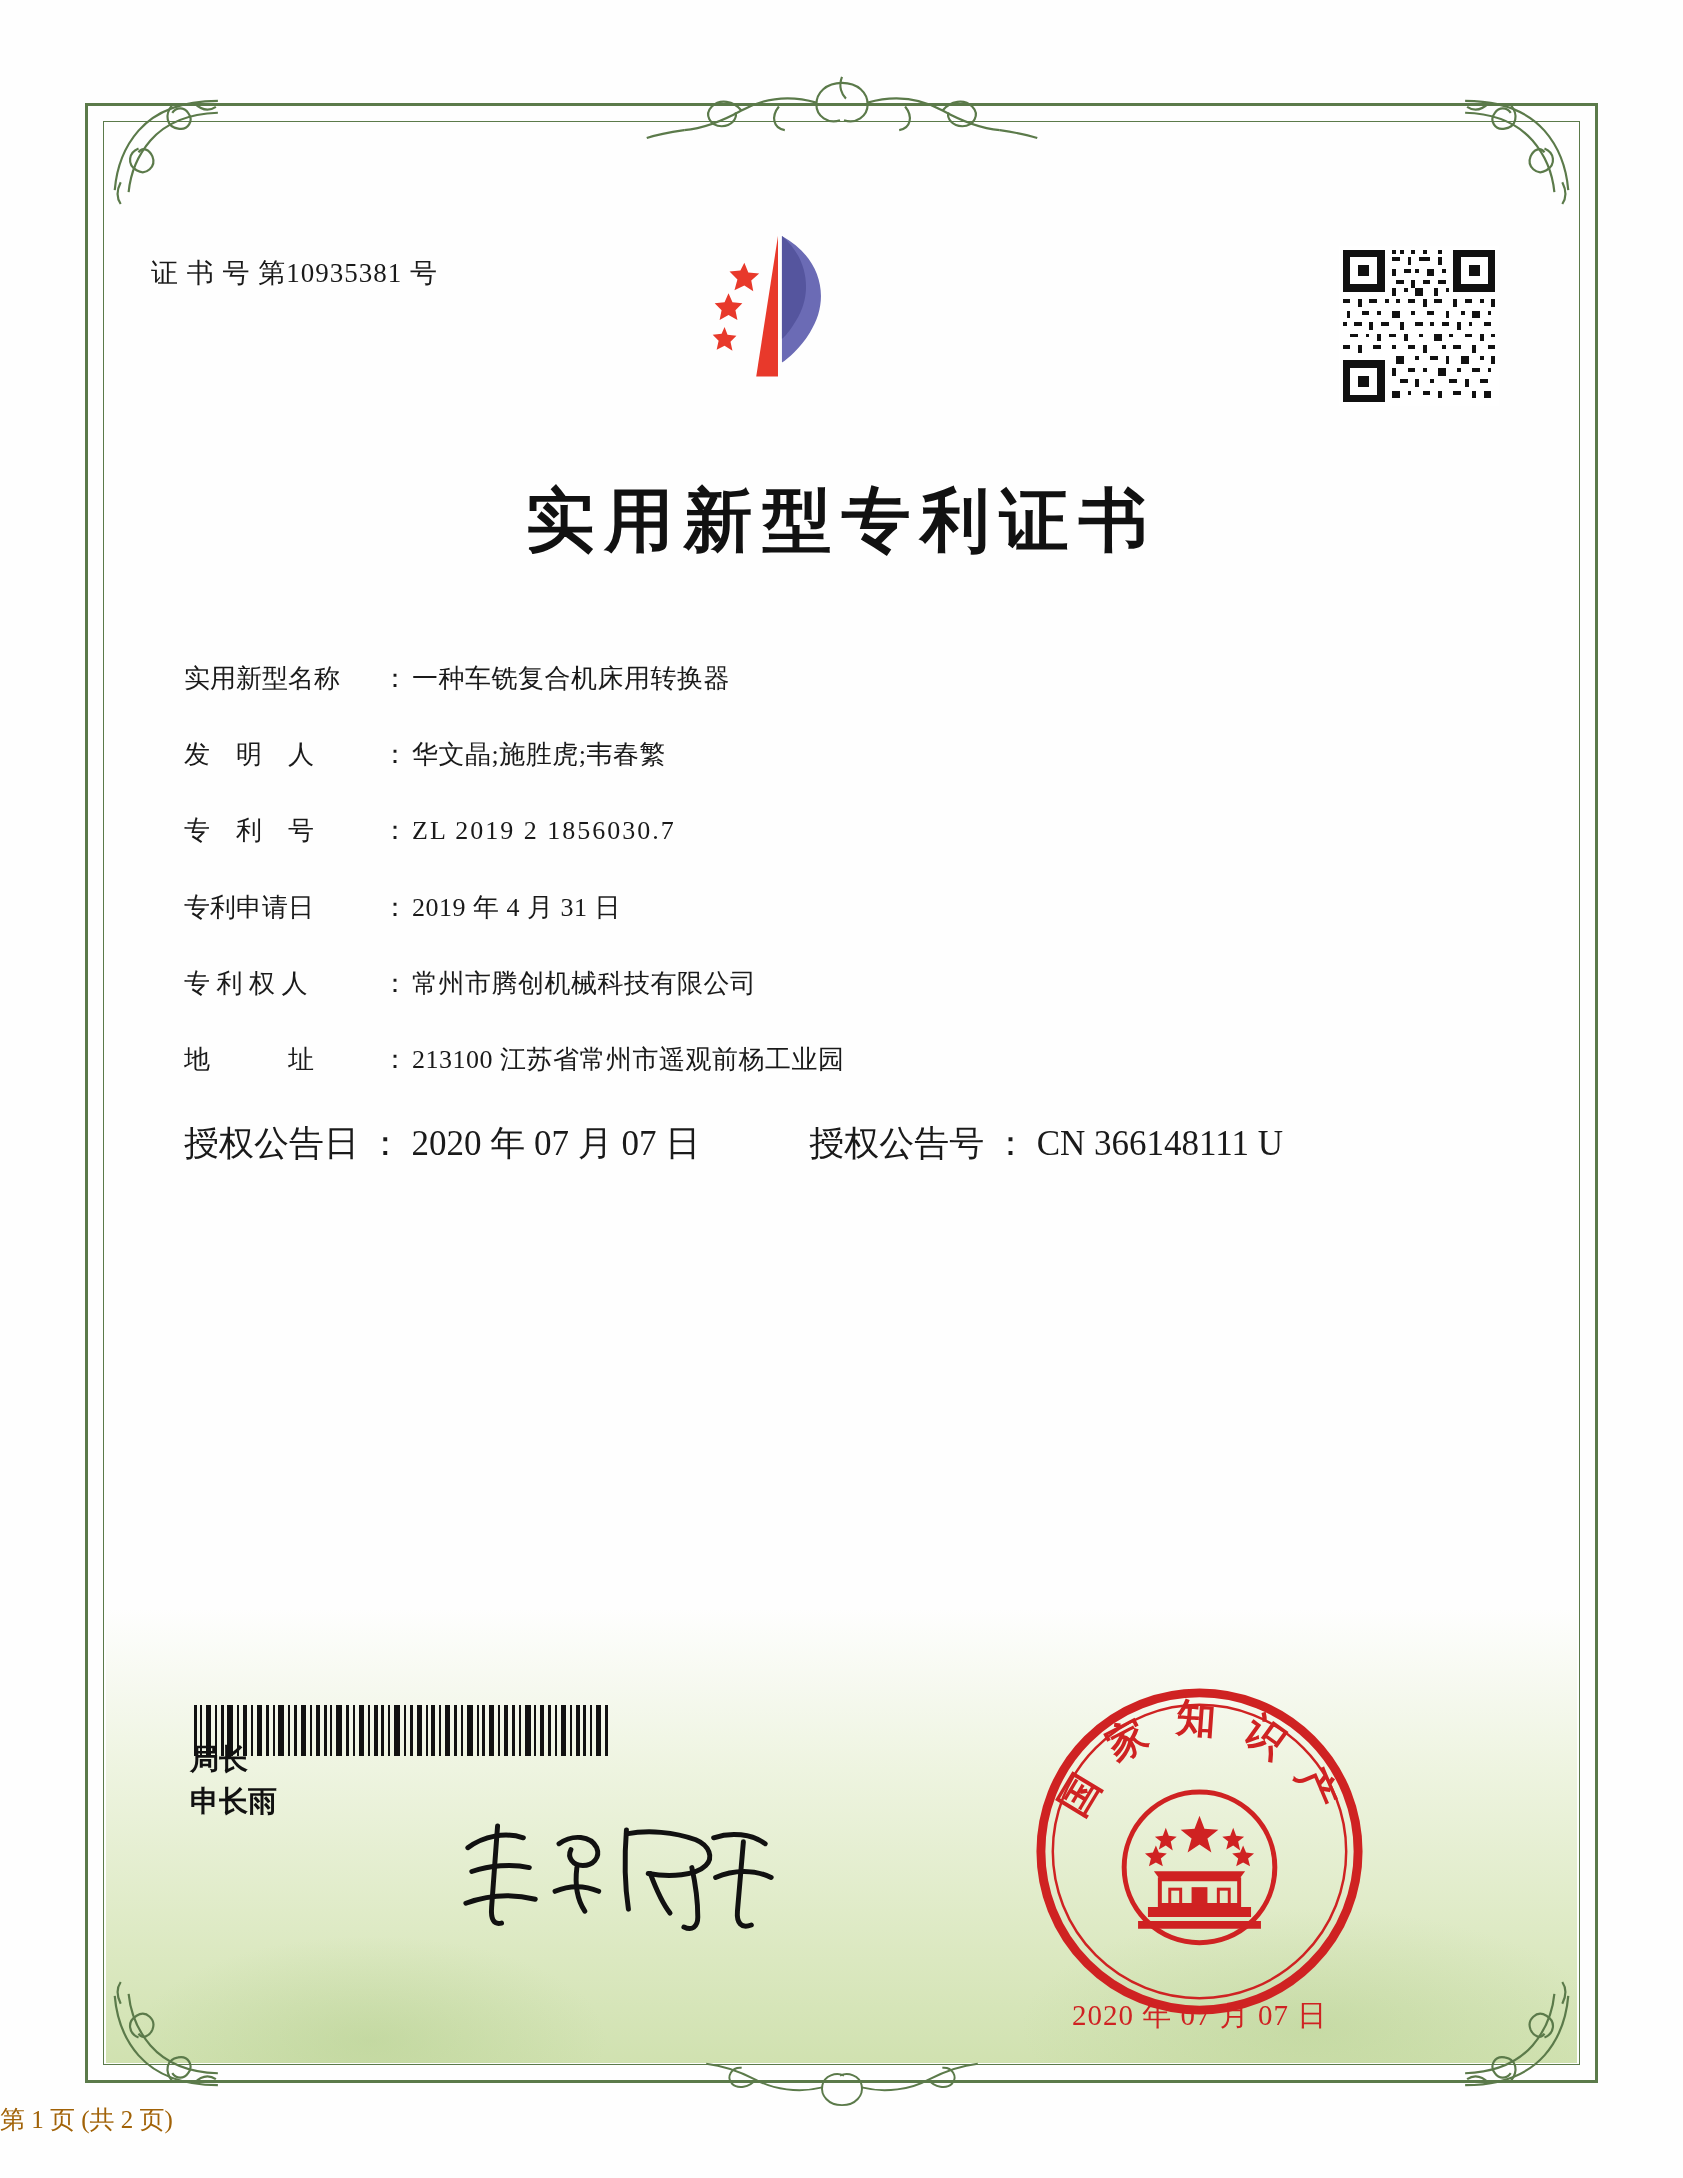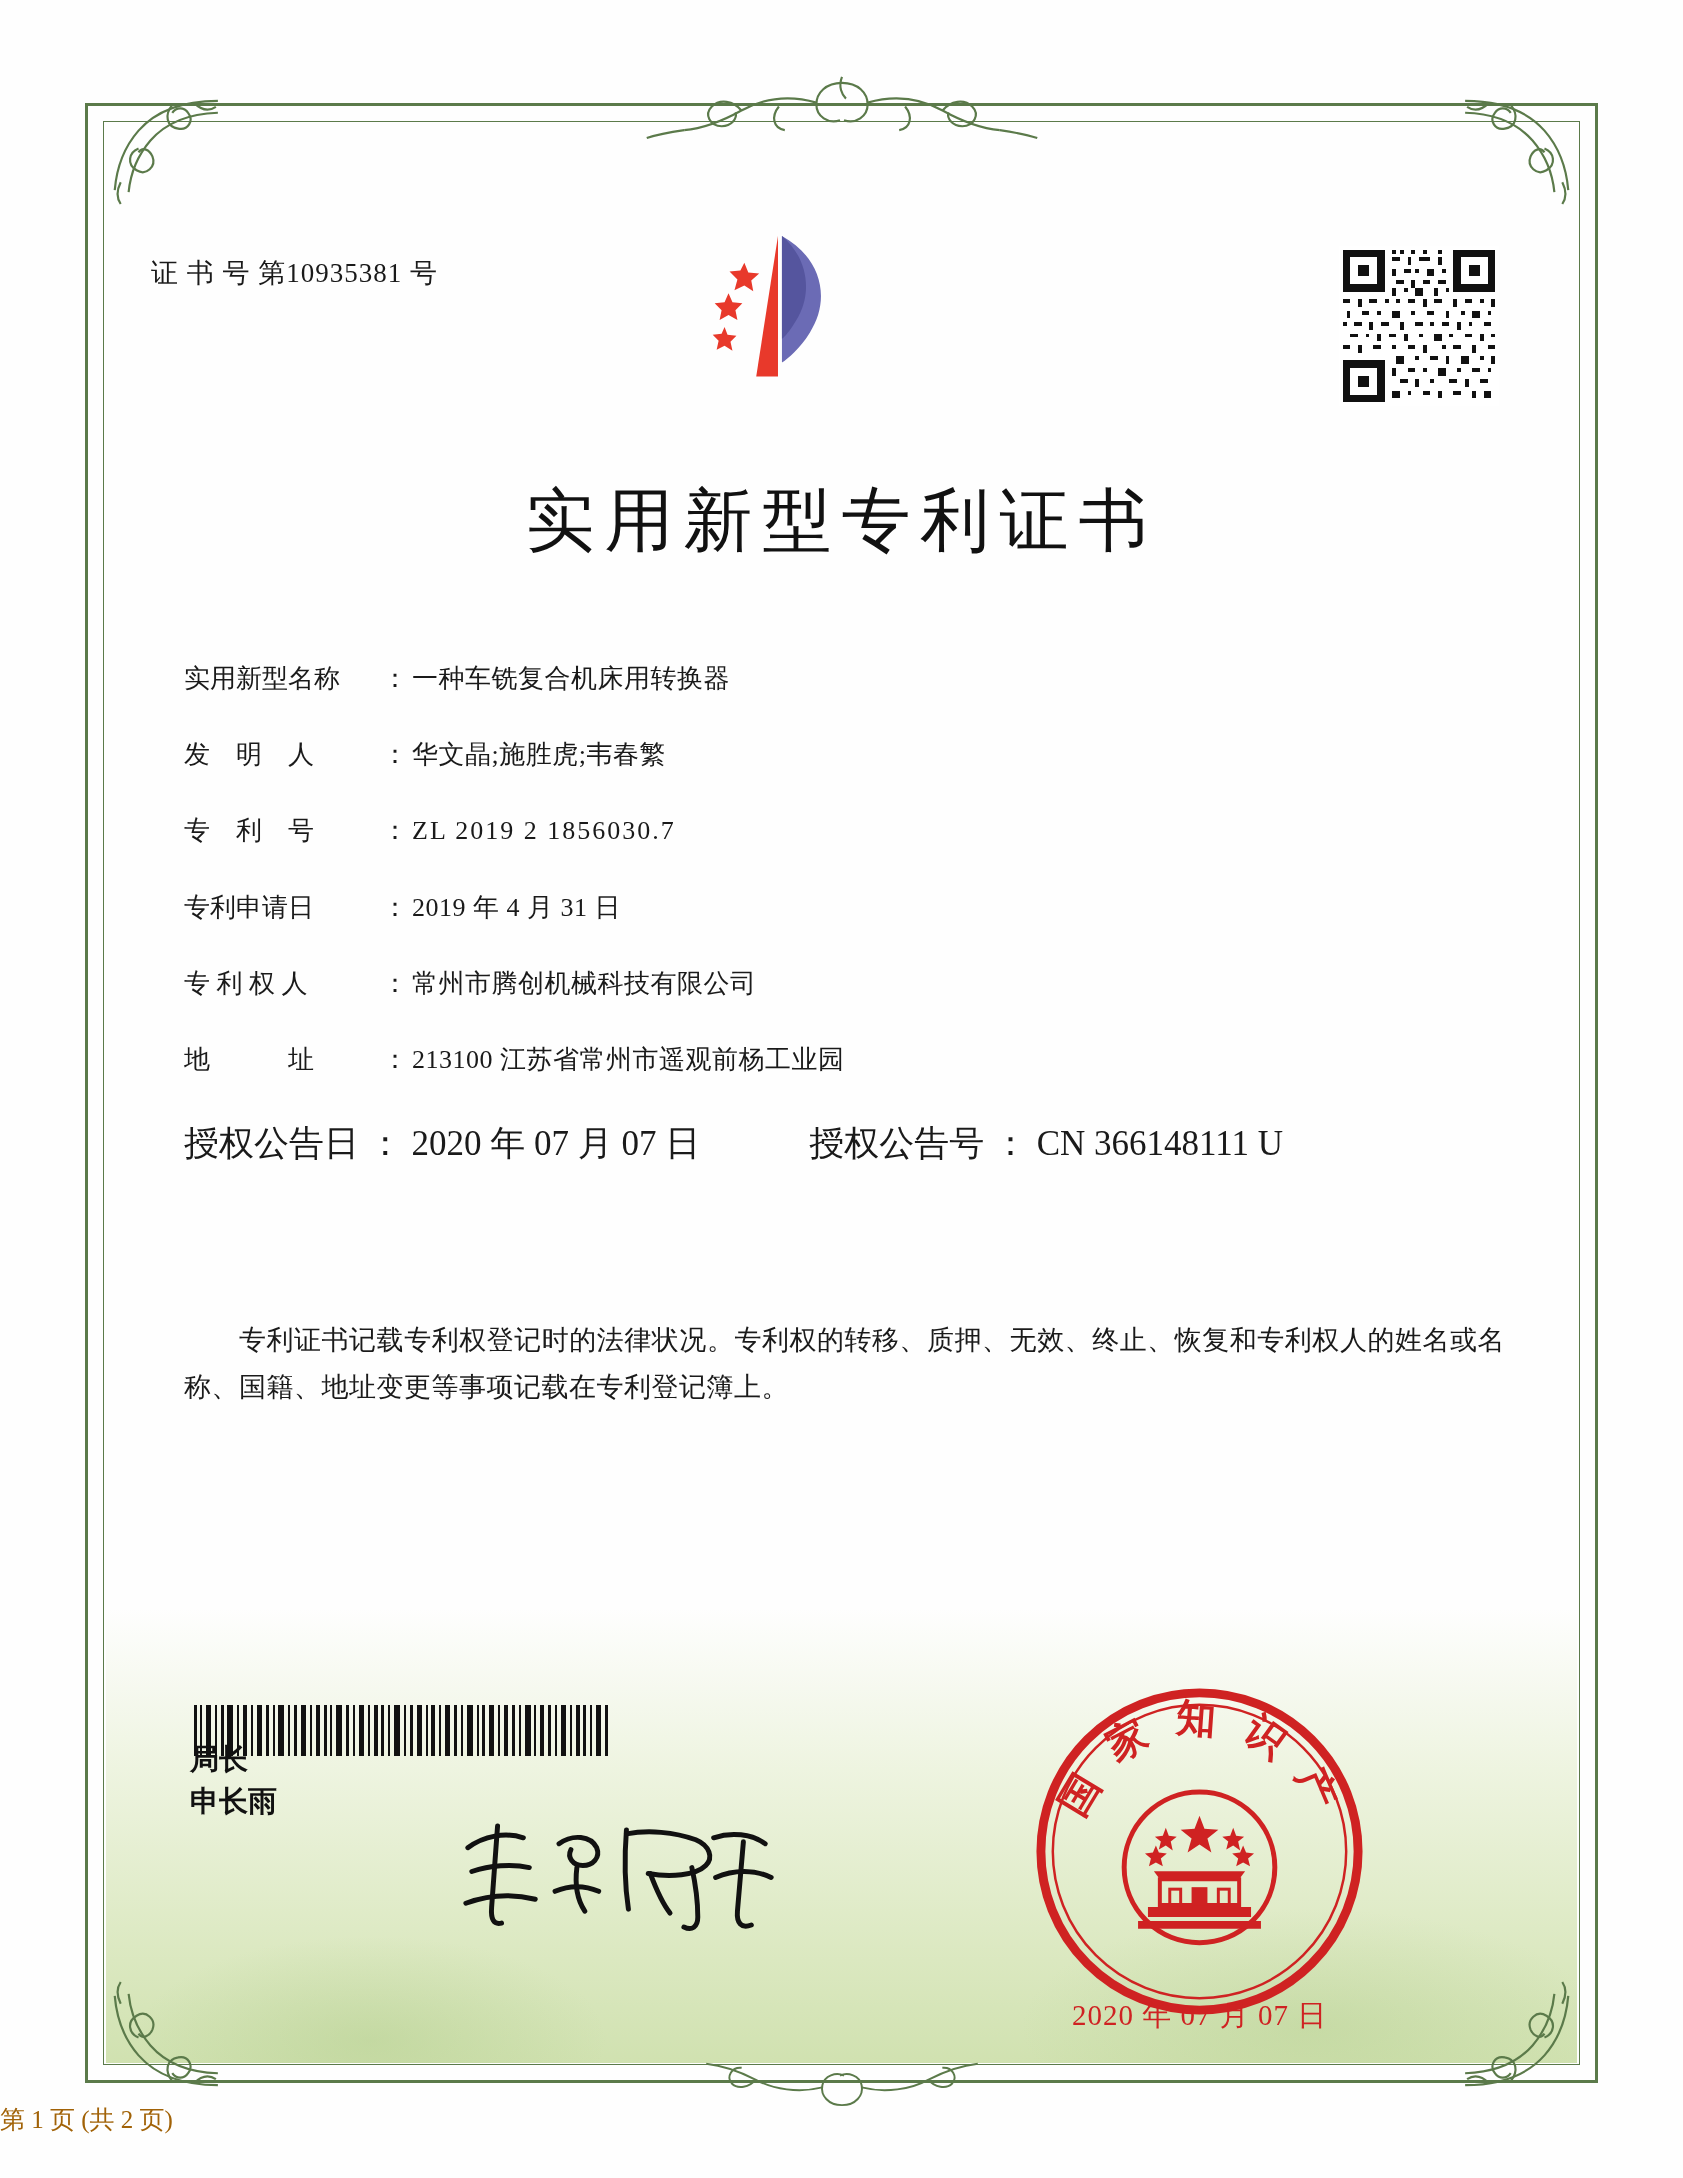--- a/index.html
+++ b/index.html
@@ -122,21 +122,21 @@
   }
   .qr svg { width: 100%; height: 100%; display: block; }
 
   
   .doc-title {
     position: absolute;
     left: 0; right: 0;
     top: 475px;
     text-align: center;
     font-family: "Liberation Sans", "DejaVu Sans", sans-serif;
-    font-weight: normal;
+    font-weight: bold;
     font-size: 69px;
     letter-spacing: 10px;
     color: #111;
   }
 
   
   .fields {
     position: absolute;
     left: 184px;
     top: 663px;
@@ -505,21 +505,20 @@
       </span>
       <span class="seg2">
         <span>授权公告号</span>
         <span>：</span>
         <span>CN 366148111 U</span>
       </span>
     </div>
   </div>
 
   <div class="body-text">
-    <p>专利证书记载专利权登记时的法律状况。专利权的转移、质押、无效、终止、恢复和专利权人的姓名或名称、国籍、地址变更等事项记载在专利登记簿上。</p>
   </div>
 
   <div class="barcode">
     <svg viewBox="0 0 430 52" shape-rendering="crispEdges">
       <rect width="430" height="52" fill="none"></rect>
       <g fill="#111">
         <rect x="2" y="0" width="3" height="52"></rect>
           <rect x="8" y="0" width="2" height="52"></rect>
         <rect x="14" y="0" width="5" height="52"></rect>
           <rect x="23" y="0" width="2" height="52"></rect>

